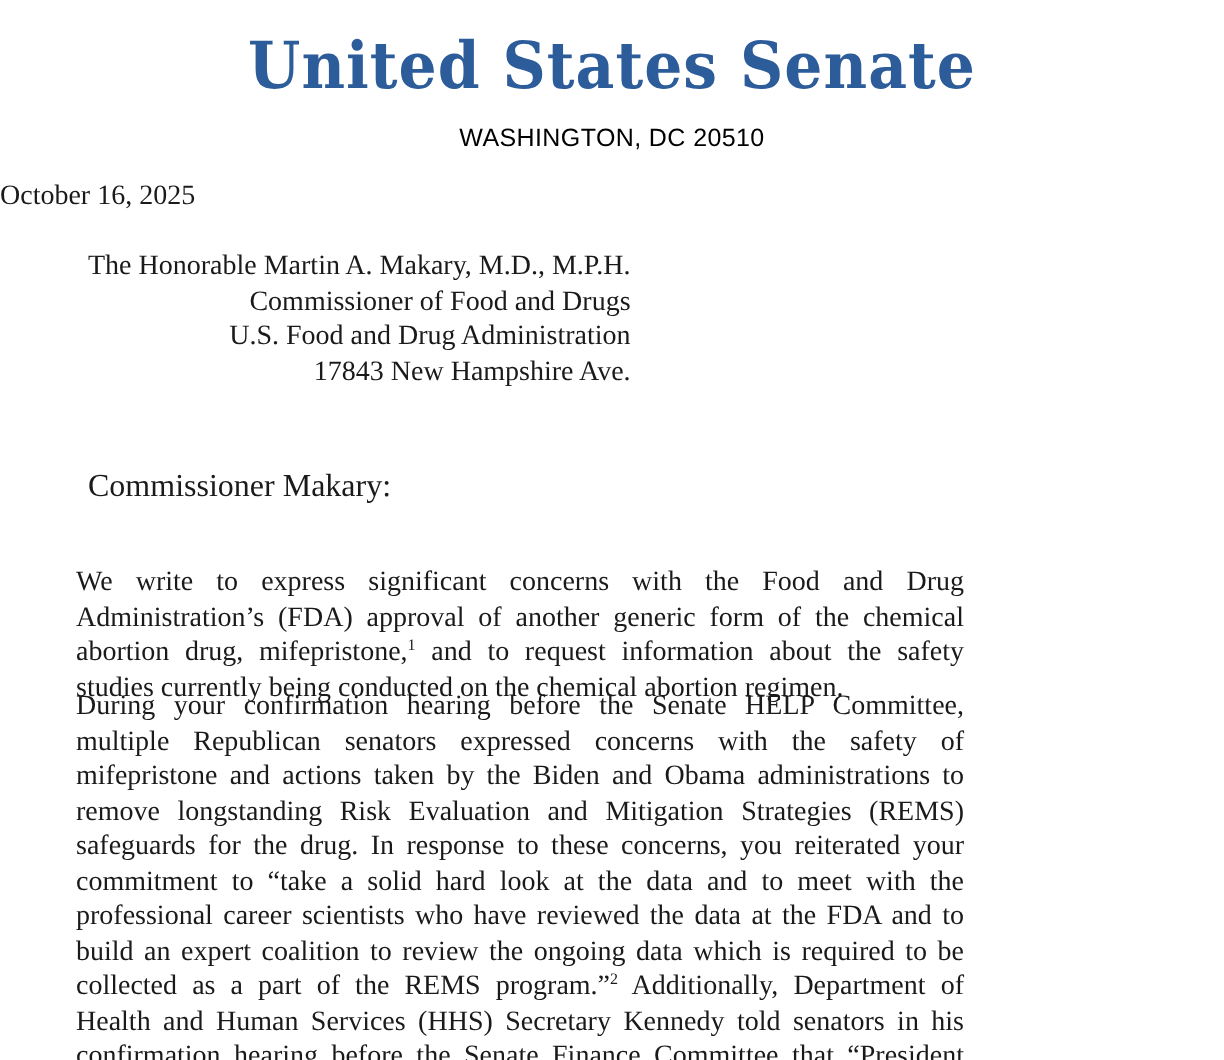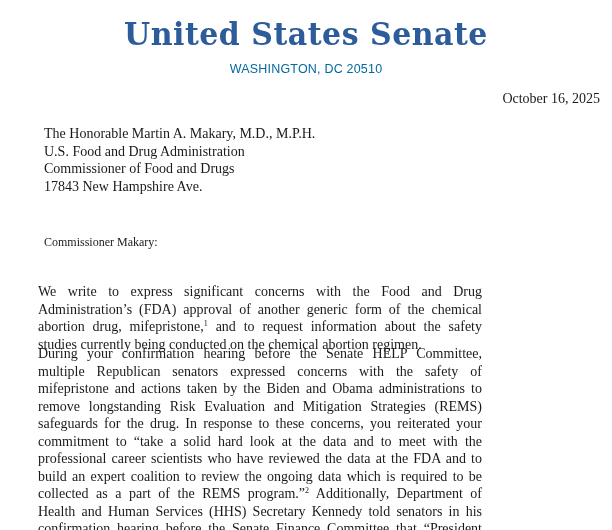--- a/index.html
+++ b/index.html
@@ -1,43 +1,43 @@
 <!DOCTYPE html>
 <html><head>
   <meta charset="utf-8">
   <style>
     html, body { margin: 0; padding: 0; background: #ffffff; }
     body { width: 612px; height: 530px; overflow: hidden; position: relative; font-family: "Liberation Serif", serif; color: #1a1a1a; }
     .letterhead { position: absolute; left: 0; top: 0; width: 612px; text-align: center; }
     .senate-title { position: absolute; top: 16px; left: 0; width: 612px; text-align: center; font-family: "DejaVu Serif", serif; font-weight: bold; font-size: 30px; letter-spacing: 0.5px; color: #2c5c9a; transform: scaleY(1.08); }
-    .senate-address { position: absolute; top: 62px; left: 0; width: 612px; text-align: center; font-family: "Liberation Sans", sans-serif; font-size: 12.5px; color: #0369a1; letter-spacing: 0.2px; }
-    .date { position: absolute; top: 91px; left: 0; width: 600px; text-align: right; font-size: 14px; }
+    .senate-address { position: absolute; top: 62px; left: 0; width: 612px; text-align: center; font-family: "Liberation Sans", sans-serif; font-size: 12.5px; color: #000000; letter-spacing: 0.2px; }
+    .date { position: absolute; top: 91px; left: 0; width: 600px; text-align: left; font-size: 14px; }
     .addressee { position: absolute; left: 44px; top: 125px; font-size: 14px; line-height: 17.6px; }
-    .addressee div { white-space: nowrap; }
-    .salutation { position: absolute; left: 44px; top: 235px; font-size: 12px; }
+    .addressee div { white-space: nowrap; text-align: right; }
+    .salutation { position: absolute; left: 44px; top: 235px; font-size: 16px; }
     .para { position: absolute; left: 38px; width: 445px; font-size: 14px; line-height: 17.5px; text-align: justify; }
     .para1 { top: 283px; width: 444px; }
     .para2 { top: 345px; width: 444px; }
     .para { width: 444px; }
     sup { font-size: 8px; line-height: 0; vertical-align: 5px; }
   </style>
 </head>
 <body>
 
 <div class="letterhead">
   <div class="senate-title">United States Senate</div>
   <div class="senate-address">WASHINGTON, DC 20510</div>
 </div>
 
 <div class="date">October 16, 2025</div>
 
 <div class="addressee">
   <div>The Honorable Martin A. Makary, M.D., M.P.H.</div>
+  <div>Commissioner of Food and Drugs</div>
   <div>U.S. Food and Drug Administration</div>
-  <div>Commissioner of Food and Drugs</div>
   <div>17843 New Hampshire Ave.</div>
 </div>
 
 <div class="salutation">Commissioner Makary:</div>
 
 <div class="para para1"><span>We write to express significant concerns with the Food and Drug Administration’s (FDA) approval of another generic form of the chemical abortion drug, mifepristone,</span><sup>1</sup><span> and to request information about the safety studies currently being conducted on the chemical abortion regimen.</span></div>
 
 <div class="para para2"><span>During your confirmation hearing before the Senate HELP Committee, multiple Republican senators expressed concerns with the safety of mifepristone and actions taken by the Biden and Obama administrations to remove longstanding Risk Evaluation and Mitigation Strategies (REMS) safeguards for the drug. In response to these concerns, you reiterated your commitment to “take a solid hard look at the data and to meet with the professional career scientists who have reviewed the data at the FDA and to build an expert coalition to review the ongoing data which is required to be collected as a part of the REMS program.”</span><sup>2</sup><span> Additionally, Department of Health and Human Services (HHS) Secretary Kennedy told senators in his confirmation hearing before the Senate Finance Committee that “President Trump . . . asked [him] to study the safety of mifepristone” and that he would “ask NIH and FDA to do that.”</span></div>
 
 </body></html>

